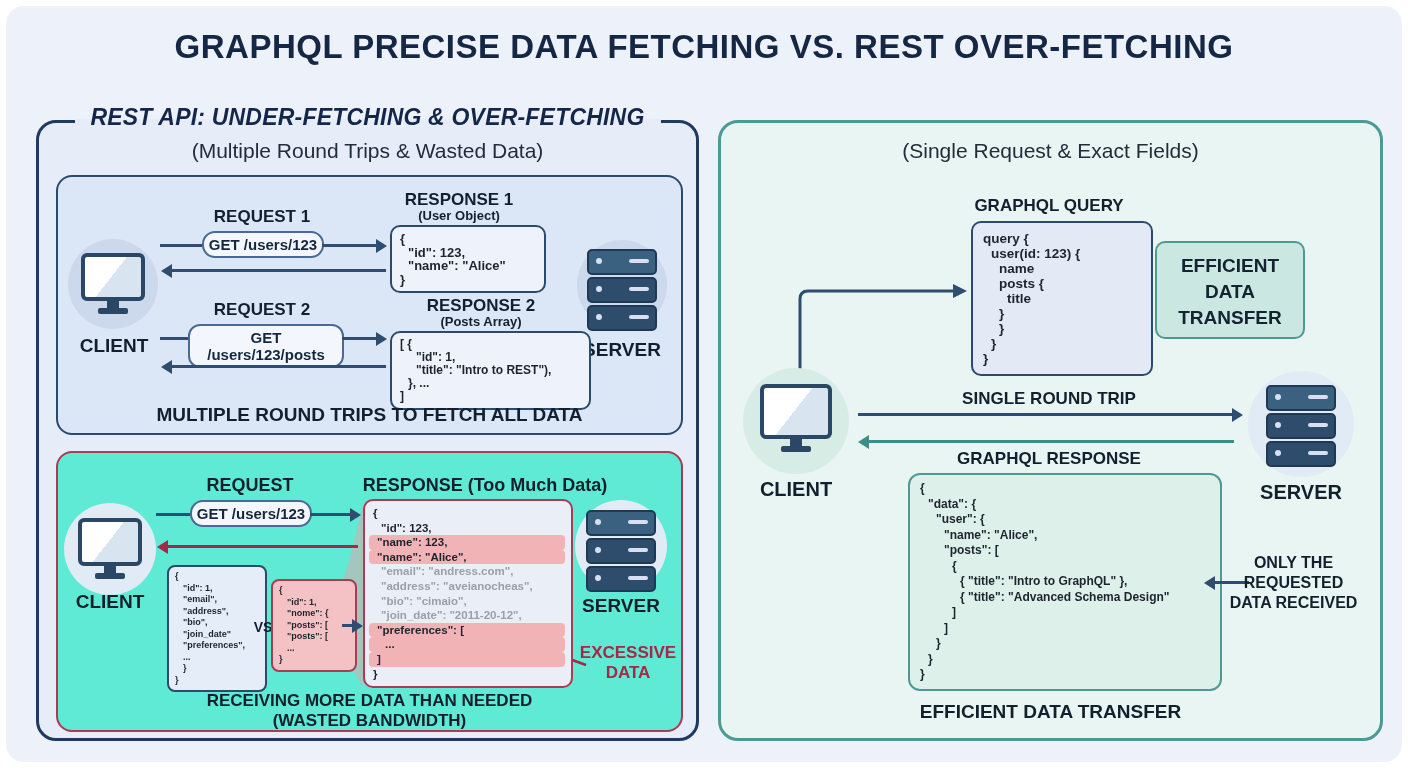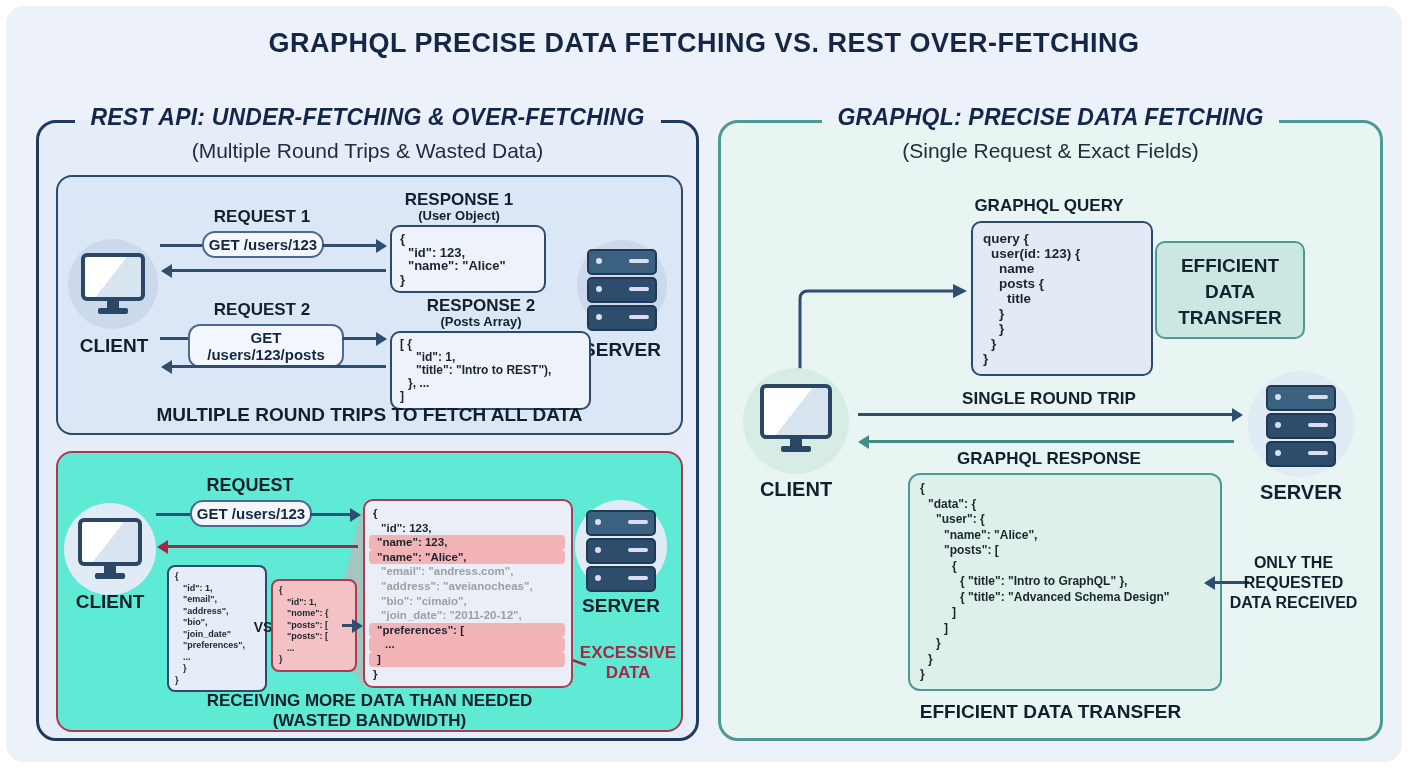--- a/index.html
+++ b/index.html
@@ -1,19 +1,19 @@
 <!DOCTYPE html>
 <html><head>
 <meta charset="utf-8">
 <style>
   html,body{margin:0;padding:0;background:#ffffff;font-family:"Liberation Sans",sans-serif;}
   #canvas{position:relative;width:1408px;height:768px;background:#ffffff;overflow:hidden;}
   .frame{position:absolute;inset:6px;background:#edf1fa;border-radius:18px;}
   .main-title{position:absolute;top:28px;left:0;width:100%;text-align:center;
-    font-size:27px;font-weight:800;color:#152744;letter-spacing:.5px;}
+    font-size:33px;font-weight:800;color:#152744;letter-spacing:.5px;}
 
   .panel{position:absolute;top:120px;height:615px;border-radius:20px;}
   #rest-panel{left:36px;width:657px;background:#e6edf9;border:3px solid #1f3a5c;}
   #gql-panel{left:718px;width:659px;background:#e8f5f2;border:3px solid #4d9a94;}
   .panel-title{position:absolute;top:-19px;left:50%;transform:translateX(-50%);white-space:nowrap;
     padding:0 16px;font-size:23px;font-weight:800;color:#14274a;letter-spacing:.2px;font-style:italic;}
   #rest-panel .panel-title{background:linear-gradient(180deg,#edf1fa 0 55%,#e6edf9 55% 100%);}
   #gql-panel .panel-title{background:linear-gradient(180deg,#edf1fa 0 55%,#e8f5f2 55% 100%);}
   .panel-sub{position:absolute;top:16px;left:0;width:100%;text-align:center;
     font-size:21px;font-weight:500;color:#232c3a;}
@@ -127,20 +127,21 @@
       <div class="lbl" style="left:0;top:227px;width:100%;font-size:19px;">MULTIPLE ROUND TRIPS TO FETCH ALL DATA</div>
     </div>
 
     <div class="inner" id="over-box">
       <svg class="overlay" width="623" height="277">
         <path d="M283,133 C296,96 299,72 305,52 L305,234 C297,222 291,204 283,214 Z" fill="#e7a3a9" opacity="0.5"></path>
         <path d="M495,200 L528,212" stroke="#a32945" stroke-width="2.5" fill="none"></path>
       </svg>
 
       <div class="lbl" style="left:112px;top:22px;width:160px;font-size:18px;">REQUEST</div>
+      <div class="lbl" style="left:287px;top:22px;width:280px;font-size:18px;">RESPONSE (Too Much Data)</div>
 
       <div class="circ pale" style="left:6px;top:50px;width:92px;height:92px;">
         <div class="monitor" style="left:14px;top:15px;">
           <div class="mon-screen" style="width:56px;height:40px;"></div>
           <div class="mon-neck"></div>
             <div class="mon-base"></div>
         </div>
       </div>
       <div class="lbl" style="left:-4px;top:138px;width:112px;font-size:19px;">CLIENT</div>
 
@@ -203,21 +204,20 @@
       </div>
 
       <div class="lbl" style="left:0;top:238px;width:100%;font-size:17px;">
         <span>RECEIVING MORE DATA THAN NEEDED</span><br>
         <span>(WASTED BANDWIDTH)</span>
       </div>
     </div>
   </div>
 
   <div class="panel" id="gql-panel">
-    <div class="panel-title">GRAPHQL: PRECISE DATA FETCHING</div>
     <div class="panel-sub">(Single Request &amp; Exact Fields)</div>
 
     <svg class="overlay" width="659" height="615">
       <path d="M79,254 L79,176 Q79,168 87,168 L232,168" stroke="#2e4d70" stroke-width="3" fill="none"></path>
       <polygon points="232,161 246,168 232,175" fill="#2e4d70"></polygon>
     </svg>
 
     <div class="lbl" style="left:228px;top:73px;width:200px;font-size:17px;">GRAPHQL QUERY</div>
     <div class="code-box" id="query-box" style="left:250px;top:98px;width:158px;font-size:13.5px;line-height:15px;padding:8px 10px;background:#e4eaf5;">
         <div class="cl" style="padding-left: 0px;">query {</div>

